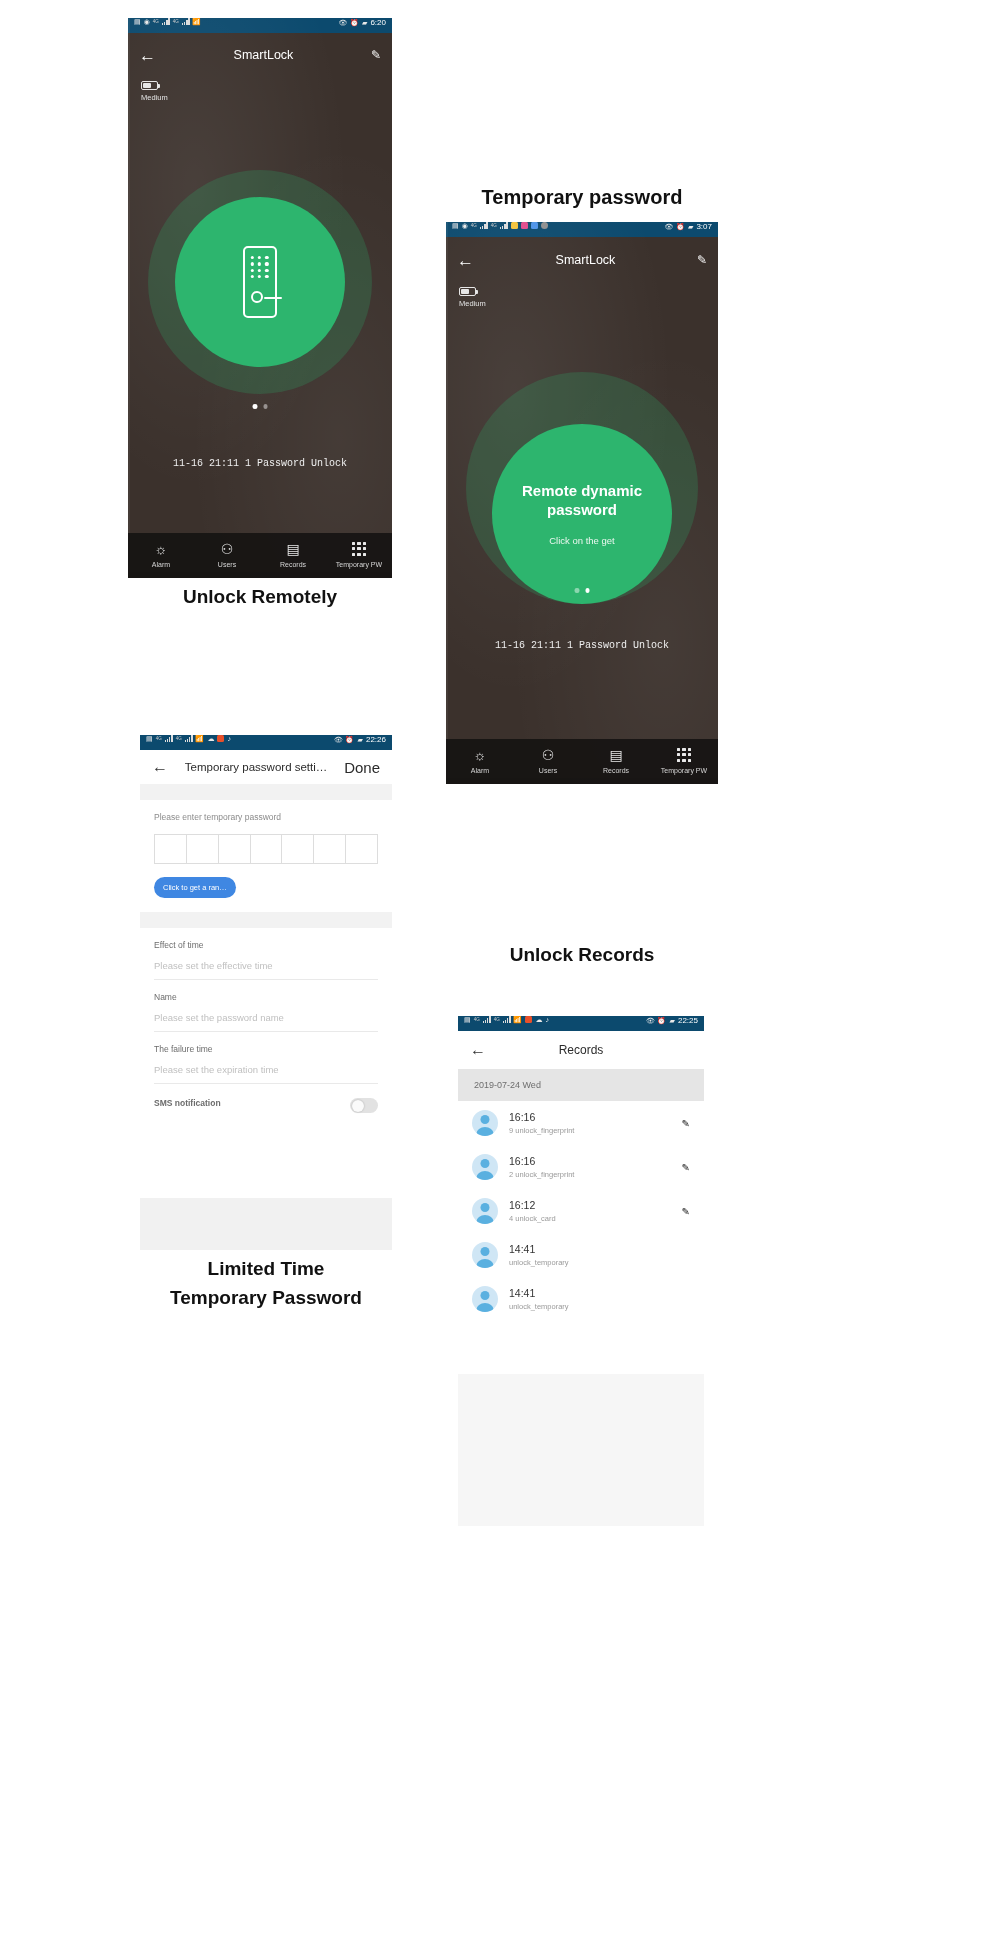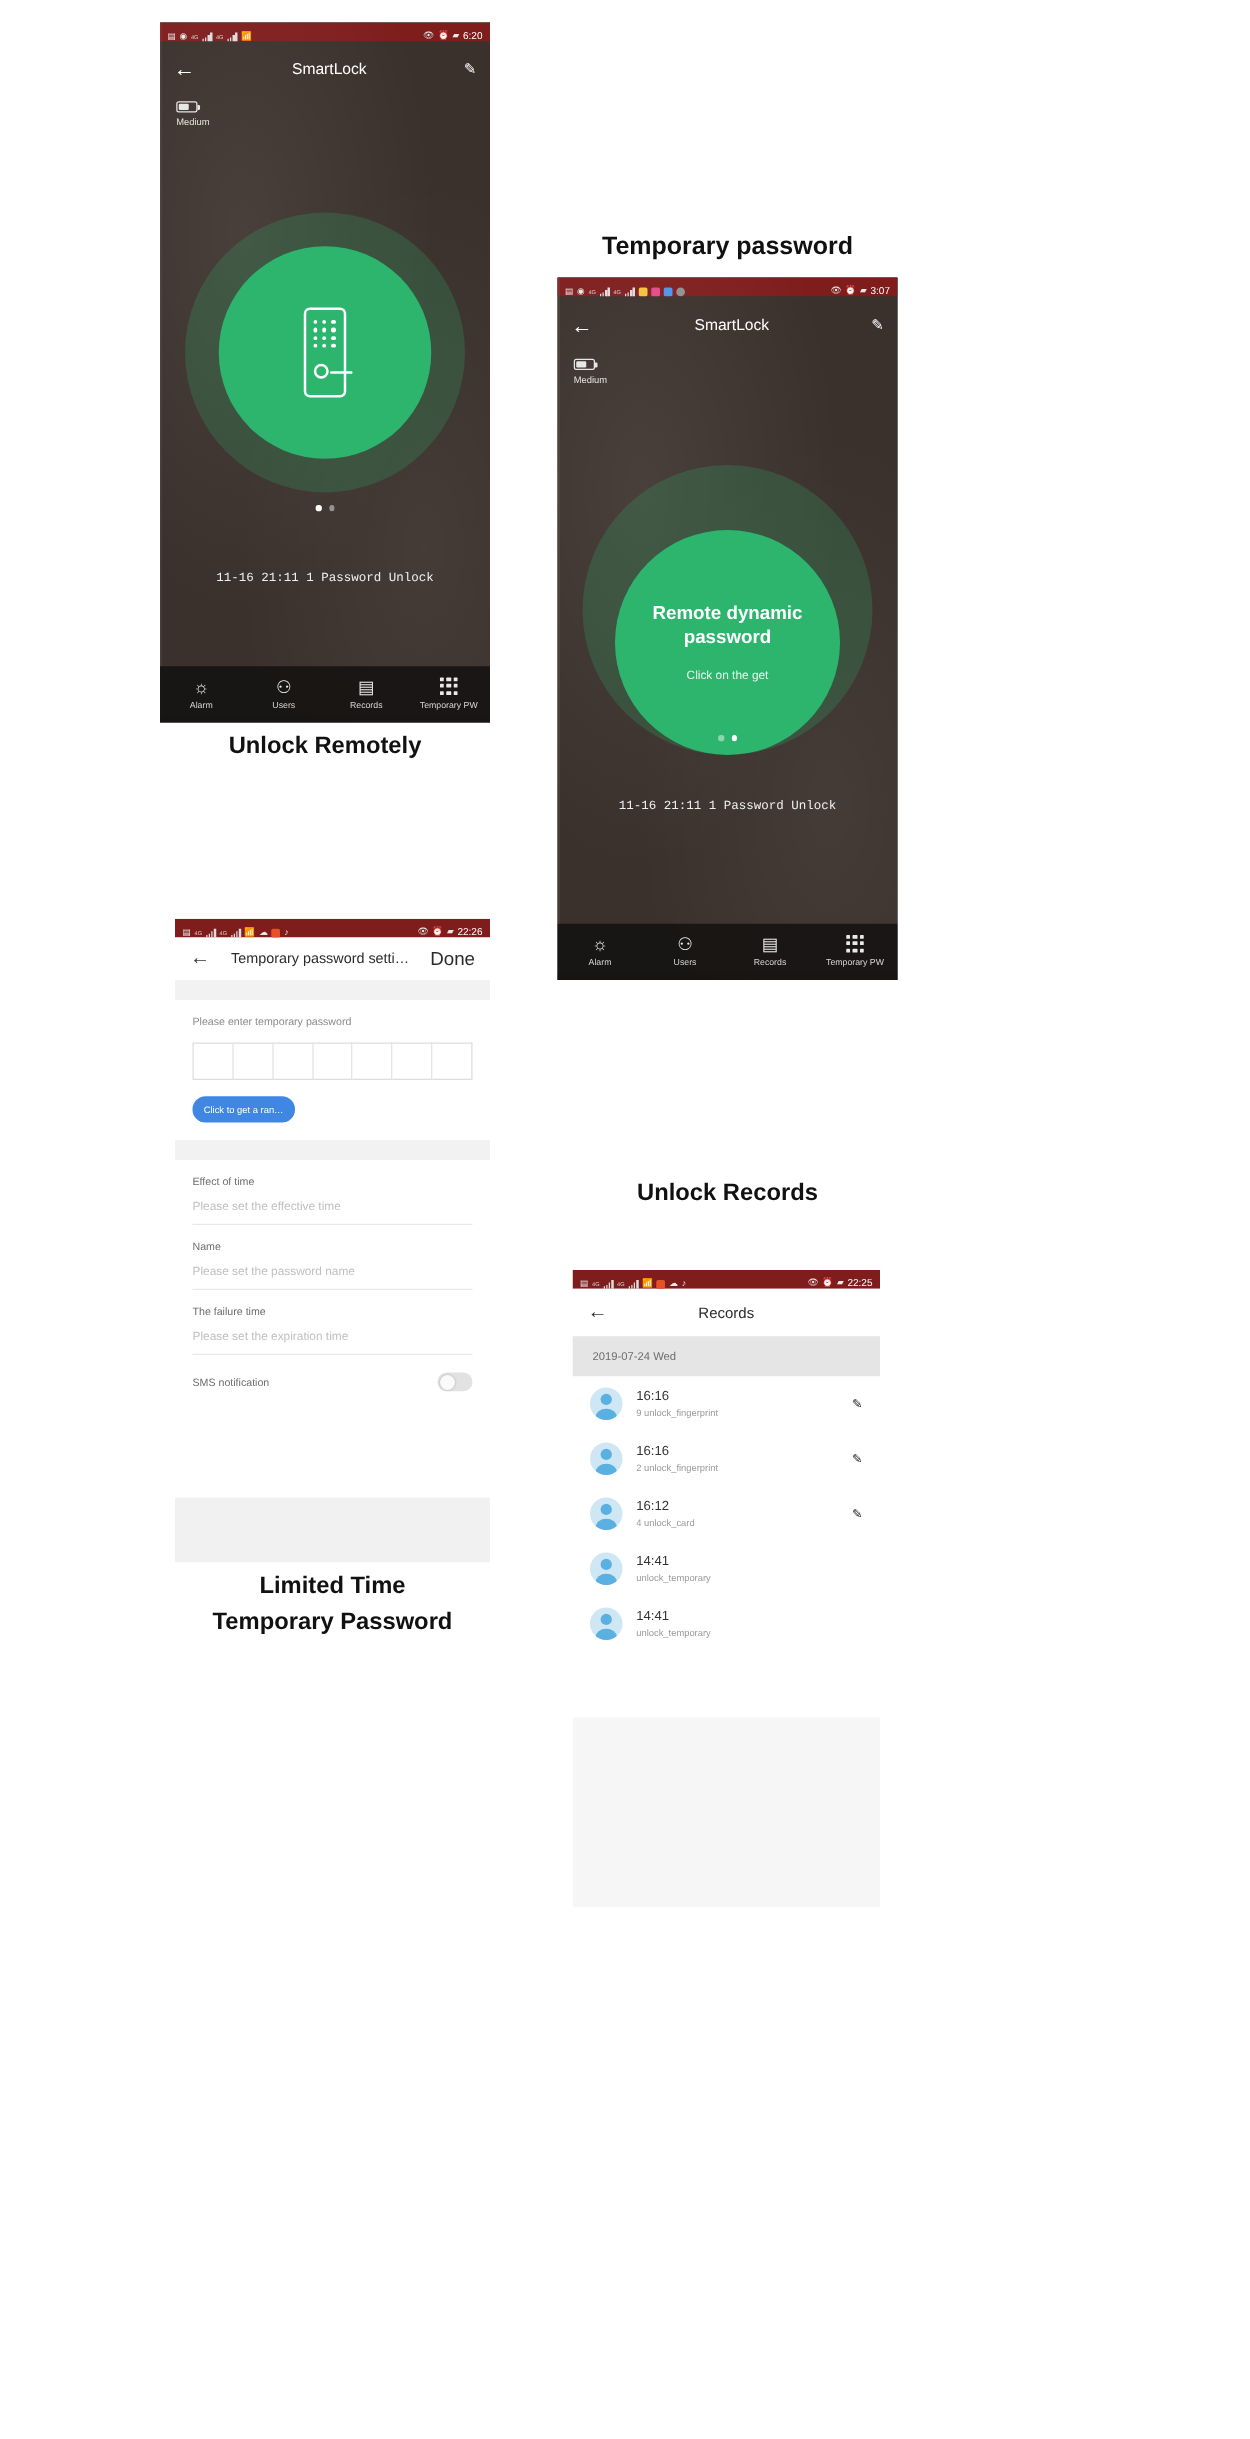--- a/index.html
+++ b/index.html
@@ -7,21 +7,21 @@
     width: 1000px; height: 1951px;
     background: #ffffff;
     font-family: "Liberation Sans", sans-serif;
     overflow: hidden;
   }
   .page { position: relative; width: 1000px; height: 1951px; background:#fff; }
 
   
   .phone { position: absolute; overflow: hidden; background:#000; }
   .statusbar {
-    height: 15px; background:#7f1d1d; display:flex; align-items:flex-end;
+    height: 15px; background:#0c4a6e; display:flex; align-items:flex-start;
     padding: 0 6px; gap: 3px;
   }
   .sb-left { display:flex; align-items:center; gap:3px; }
   .sb-right { margin-left:auto; display:flex; align-items:center; gap:3px; }
   .sb-ico { font-size: 7px; color:#e9e9e9; line-height:1; display:block; }
   .sb-time { font-size: 8px; color:#fff; letter-spacing:0; }
   .sb-sq { width:7px; height:7px; border-radius:1.5px; display:inline-block; }
 
   
   .bars { width:8px; height:7px; position:relative; display:inline-block; }
@@ -104,21 +104,21 @@
   .greyband{ height:16px; background:#f2f2f2; }
   .hint{ color:#8b8b8b; font-size:8.5px; padding:12px 14px 0; }
   .pwboxes{ display:flex; margin:12px 14px 0; }
   .pwboxes i{ flex:1; height:30px; border:1px solid #ddd; border-left:none; background:#fff; display:block;}
   .pwboxes i:first-child{ border-left:1px solid #ddd; }
   .randbtn{ margin:13px 14px 0; background:#3f87e2; color:#fff; font-size:7.5px;
             border-radius:11px; padding:6px 9px; display:inline-block; }
   .frow{ padding:0 14px; }
   .flabel{ color:#6c6c6c; font-size:8.5px; padding-top:12px; }
   .fvalue{ color:#c0c0c0; font-size:9.5px; padding:10px 0 8px; border-bottom:1px solid #e9e9e9;}
-  .switchrow{ display:flex; align-items:center; justify-content:space-between; padding:14px 14px 0;}
+  .switchrow{ display:flex; align-items:flex-start; justify-content:space-between; padding:14px 14px 0;font-weight:bold;}
   .switchrow .slabel{ color:#6c6c6c; font-size:8.5px; }
   .sw{ width:28px; height:15px; border-radius:8px; background:#e2e2e2; position:relative; }
   .sw b{ position:absolute; left:1.5px; top:1.5px; width:12px; height:12px; border-radius:50%;
          background:#fafafa; box-shadow:0 0 2px rgba(0,0,0,.25); display:block; }
 
   .datehdr{ background:#e5e5e5; color:#6e6e6e; font-size:9px; padding:11px 16px; }
   .rec{ display:flex; align-items:center; padding:9px 14px; gap:11px; }
   .av{ width:26px; height:26px; border-radius:50%; background:#cfe6f5; position:relative; overflow:hidden; flex:none;}
   .av::before{ content:""; position:absolute; left:50%; top:4.5px; transform:translateX(-50%);
     width:9px; height:9px; border-radius:50%; background:#5ab0e0;}

